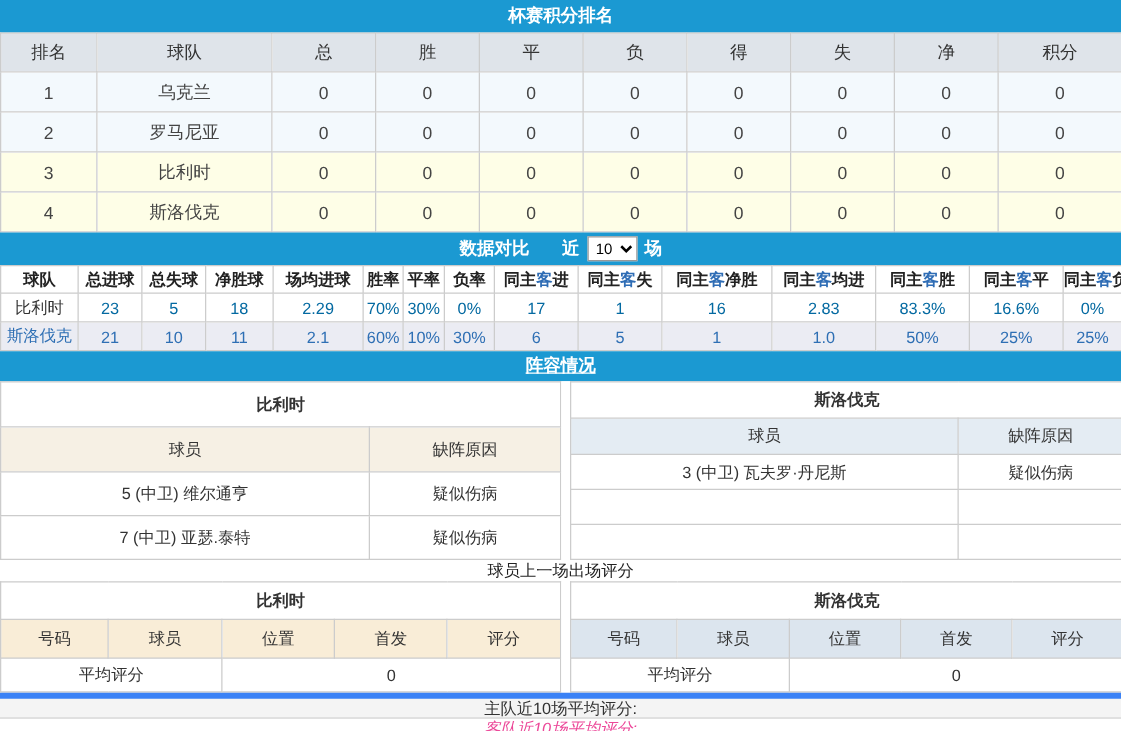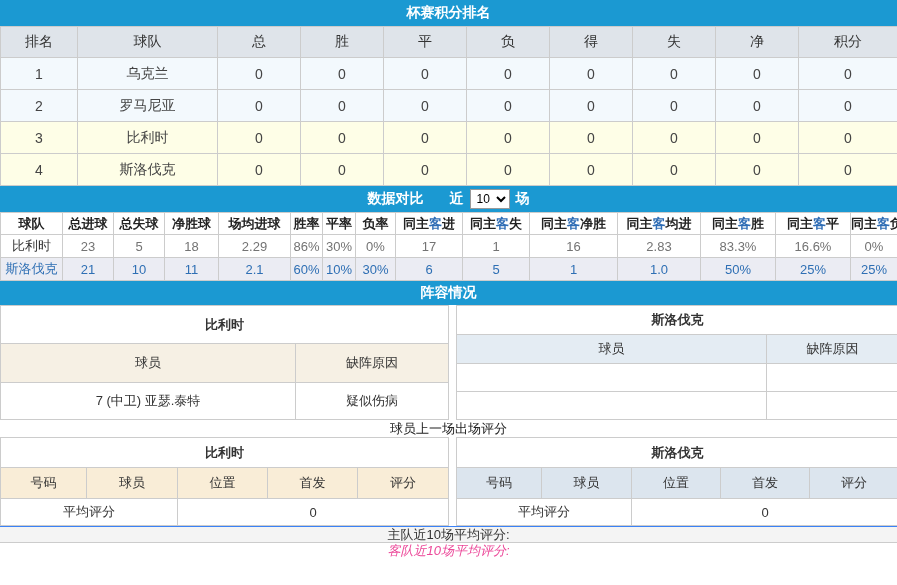--- a/index.html
+++ b/index.html
@@ -3,38 +3,38 @@
 <meta charset="utf-8">
 <style>
   html,body{margin:0;padding:0;background:#fff;}
   body{font-family:"Liberation Sans","DejaVu Sans",sans-serif;}
   .page{width:897px;background:#fff;}
   
   .bar{background:#1b99d2;color:#fff;font-weight:bold;font-size:14px;
        display:flex;align-items:center;justify-content:center;}
   .bar1{height:26px;}
   .bar2{height:26px;}
-  .bar3{height:24px;}
+  .bar3{height:24px;text-decoration:underline;}
   .bar .near{margin-left:26px;font-weight:bold;}
   .bar .chang{margin-left:6px;font-weight:bold;}
   .bar select{margin-left:6px;height:20px;font-size:12px;border:1px solid #999;
               background:#fff;color:#000;padding:0 2px;}
   table{border-collapse:collapse;table-layout:fixed;width:897px;}
   td,th{border:1px solid #ccc;text-align:center;padding:0;overflow:hidden;
         white-space:nowrap;font-weight:normal;}
   
   .t-stand th{background:#dfe4ea;color:#333;font-size:14px;height:30px;}
   .t-stand td{font-size:14px;color:#444;height:31px;}
   .t-stand .row-blue td{background:#f3f9fd;}
   .t-stand .row-yellow td{background:#fefee7;}
   .team-green{color:#2aa32a;cursor:pointer;}
   
   .t-comp th{background:#fff;color:#222;font-size:13px;font-weight:bold;height:21px;}
   .t-comp td{font-size:13px;height:22px;}
-  .t-comp .r1 td{background:#fff;color:#737373;}
+  .t-comp .r1 td{background:#fff;color:#0369a1;}
   .t-comp .r1 td.teamcell{color:#333;}
   .t-comp .r2 td{background:#ebecf3;color:#2e6fb4;}
   .hl{color:#2f6db5;}
   
   .duo{display:flex;width:897px;}
   .duo .gap{width:7px;background:#fff;flex:0 0 7px;}
   .duo table.left{width:448px;}
   .duo table.right{width:442px;}
   .teamhead-home{background:#fbf0d9;font-weight:bold;font-size:14px;color:#222;}
   .teamhead-away{background:#dfe7ef;font-weight:bold;font-size:14px;color:#222;}
@@ -44,21 +44,21 @@
   .t-lineup .teamrow td{height:28px;}
   .player-name{color:#3a5080;cursor:pointer;}
   .sep-row{height:17px;display:flex;align-items:center;justify-content:center;
            font-size:13px;color:#222;background:#fff;}
   .t-rate .colhead-home th{background:#f9edd7;font-size:13px;color:#333;height:30px;}
   .t-rate .colhead-away th{background:#dce5ee;font-size:13px;color:#333;height:30px;}
   .t-rate .teamrow td{height:29px;}
   .t-rate td{font-size:13px;background:#fff;color:#333;}
   .t-rate .avgrow td{height:26px;}
   
-  .foot-gray{height:15px;background:#f4f4f4;border-top:1px solid #3b82f6;border-bottom:1px solid #ccc;
+  .foot-gray{height:15px;background:#f4f4f4;border-top:5px solid #3b82f6;border-bottom:1px solid #ccc;
              display:flex;align-items:center;justify-content:center;font-size:13px;color:#333;}
   .foot-white{height:15px;background:#fff;display:flex;align-items:center;justify-content:center;
               font-size:13px;color:#ec4899;font-style:italic;}
 </style>
 </head>
 <body>
 
 <div class="page">
 
   <div class="bar bar1">
@@ -186,21 +186,21 @@
       <th>同主<span class="hl">客</span>胜</th>
       <th>同主<span class="hl">客</span>平</th>
       <th>同主<span class="hl">客</span>负</th>
     </tr>
     <tr class="r1">
       <td class="teamcell">比利时</td>
       <td>23</td>
       <td>5</td>
       <td>18</td>
       <td>2.29</td>
-      <td>86%</td>
+      <td>70%</td>
       <td>30%</td>
       <td>0%</td>
       <td>17</td>
       <td>1</td>
       <td>16</td>
       <td>2.83</td>
       <td>83.3%</td>
       <td>16.6%</td>
       <td>0%</td>
     </tr>
@@ -236,38 +236,46 @@
         </colgroup>
       <tbody>
           <tr class="teamrow">
         <td class="teamhead-home" colspan="2">比利时</td>
       </tr>
       <tr class="colhead-home">
         <th>球员</th>
         <th>缺阵原因</th>
       </tr>
       <tr>
+        <td class="player-name">5 (中卫) 维尔通亨</td>
+        <td>疑似伤病</td>
+      </tr>
+      <tr>
         <td class="player-name">7 (中卫) 亚瑟.泰特</td>
         <td>疑似伤病</td>
       </tr>
     </tbody>
       </table>
     <div class="gap"></div>
     <table class="t-lineup right">
       <colgroup>
           <col style="width:310px">
           <col style="width:132px">
         </colgroup>
       <tbody>
           <tr class="teamrow">
         <td class="teamhead-away" colspan="2">斯洛伐克</td>
       </tr>
       <tr class="colhead-away">
         <th>球员</th>
         <th>缺阵原因</th>
+      </tr>
+      <tr>
+        <td class="player-name">3 (中卫) 瓦夫罗·丹尼斯</td>
+        <td>疑似伤病</td>
       </tr>
       <tr>
         <td></td>
         <td></td>
       </tr>
       <tr>
         <td></td>
         <td></td>
       </tr>
     </tbody>

